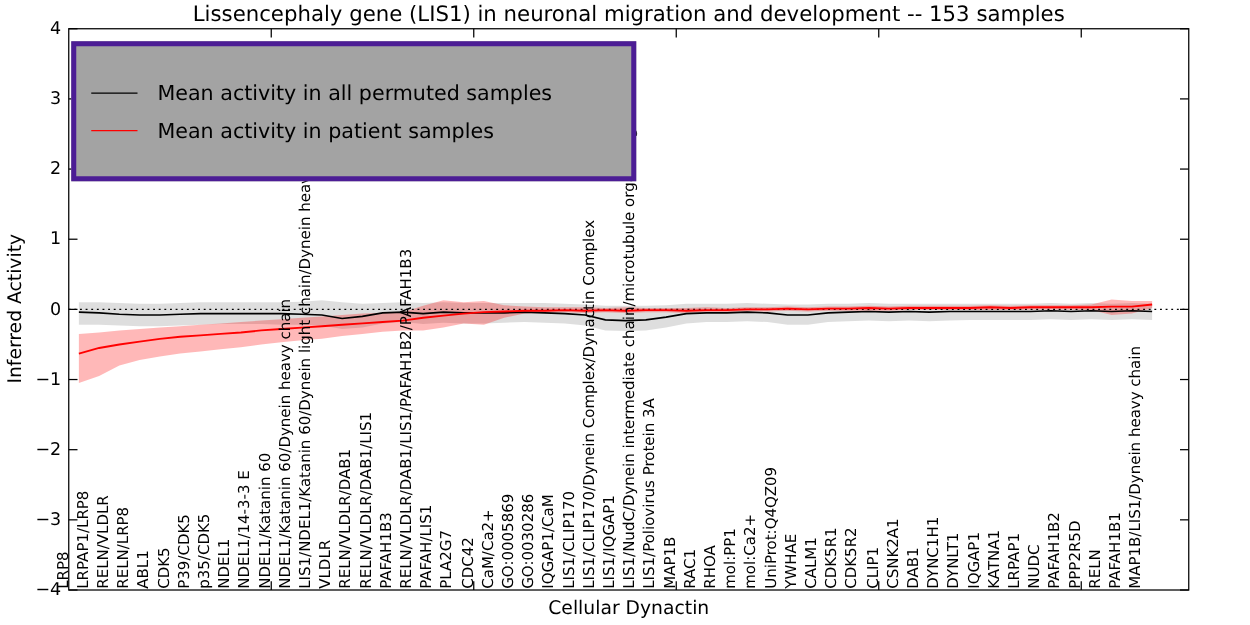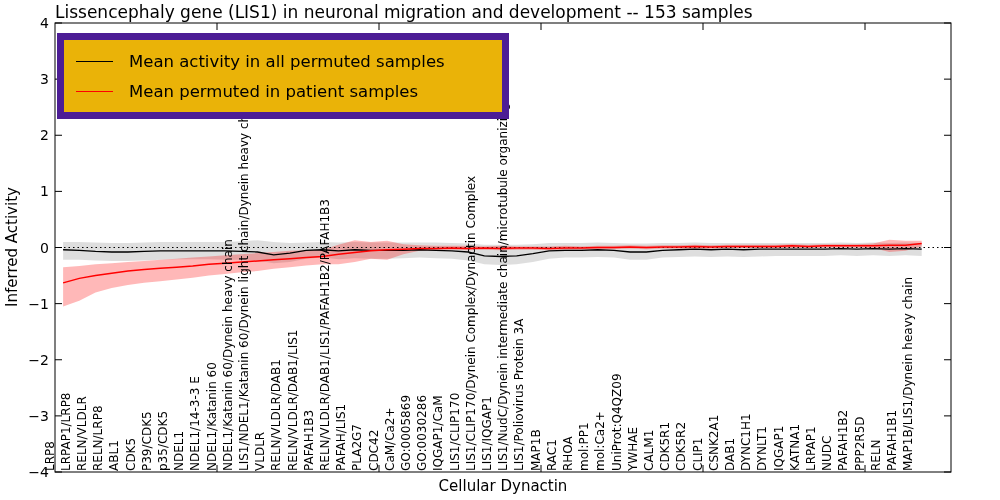--- a/index.html
+++ b/index.html
@@ -1,31 +1,31 @@
 <!DOCTYPE html>
 <html><head>
 <meta charset="utf-8">
 <style>
   html,body{margin:0;padding:0;background:#fff;}
   .fig{position:relative;width:1000px;height:500px;background:#ffffff;overflow:hidden;
        font-family:"DejaVu Sans",sans-serif;color:#000;}
-  .title{position:absolute;left:55px;width:896px;top:2px;text-align:left;
+  .title{position:absolute;left:55px;width:896px;top:2px;text-align:center;
          font-size:17px;z-index:2;white-space:nowrap;}
   #plot-svg{position:absolute;left:0;top:0;z-index:1;}
   #xlabels{position:absolute;left:0;top:0;width:1000px;height:500px;z-index:2;pointer-events:none;}
   .xlab{position:absolute;font-size:12px;line-height:13px;white-space:nowrap;
         transform-origin:0 100%;transform:rotate(-90deg);}
   #ylabels{position:absolute;left:0;top:0;z-index:2;}
   .ylab{position:absolute;left:0;width:49px;text-align:right;font-size:14px;line-height:18px;}
   .yaxis-title{position:absolute;left:12px;top:247px;transform:translate(-50%,-50%) rotate(-90deg);
         font-size:15px;white-space:nowrap;z-index:2;}
   .xaxis-title{position:absolute;left:55px;width:896px;top:477px;text-align:center;
         font-size:15px;z-index:2;}
   .legend{position:absolute;left:57px;top:33px;width:452px;box-sizing:border-box;
-        border:7px solid #4c1d95;background:#eab308;z-index:3;padding:6px 12px;}
+        border:4px solid #4c1d95;background:#a3a3a3;z-index:3;padding:22px 12px;}
   .lrow{display:flex;align-items:center;height:30px;}
   .lhandle{display:inline-block;width:37px;height:0;border-top:1.6px solid #000;
         margin-right:16px;flex:0 0 auto;}
   .llabel{font-size:16.5px;white-space:nowrap;}
 </style>
 </head>
 <body>
 
 <div class="fig">
   <div class="title">Lissencephaly gene (LIS1) in neuronal migration and development -- 153 samples</div>
@@ -134,16 +134,16 @@
     </div>
   <div class="yaxis-title">Inferred Activity</div>
   <div class="xaxis-title">Cellular Dynactin</div>
   <div class="legend">
     <div class="lrow">
       <span class="lhandle" id="lh0" style="border-top-color: rgb(0, 0, 0);"></span>
       <span class="llabel">Mean activity in all permuted samples</span>
     </div>
     <div class="lrow">
       <span class="lhandle" id="lh1" style="border-top-color: rgb(255, 0, 0);"></span>
-      <span class="llabel">Mean permuted in patient samples</span>
+      <span class="llabel">Mean activity in patient samples</span>
     </div>
   </div>
 </div>
 
 </body></html>

